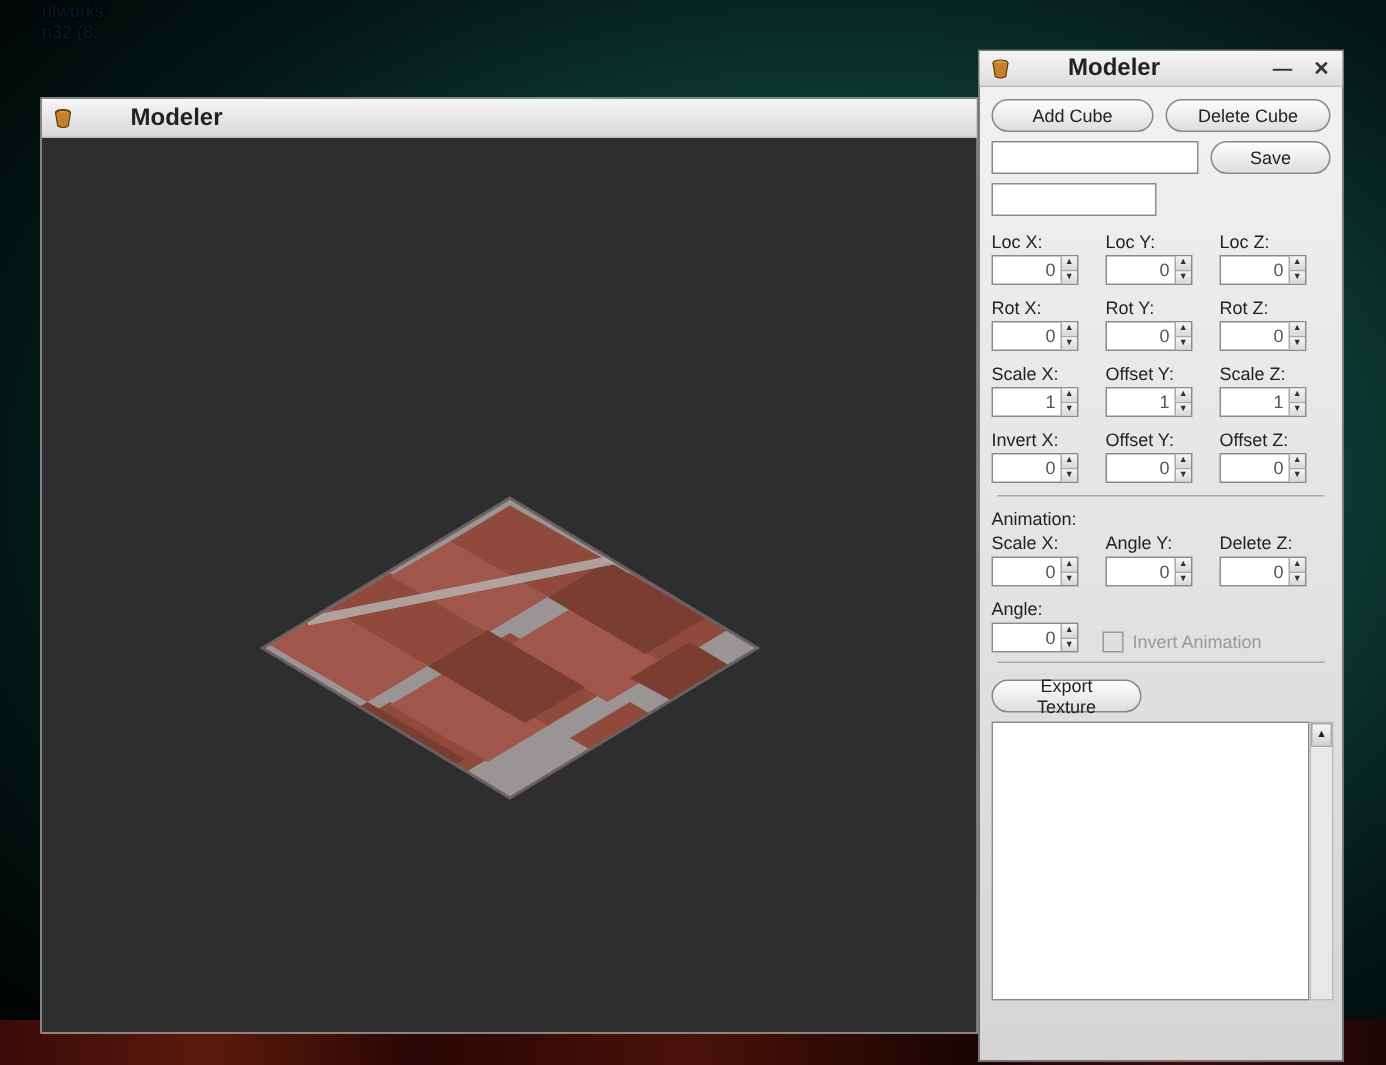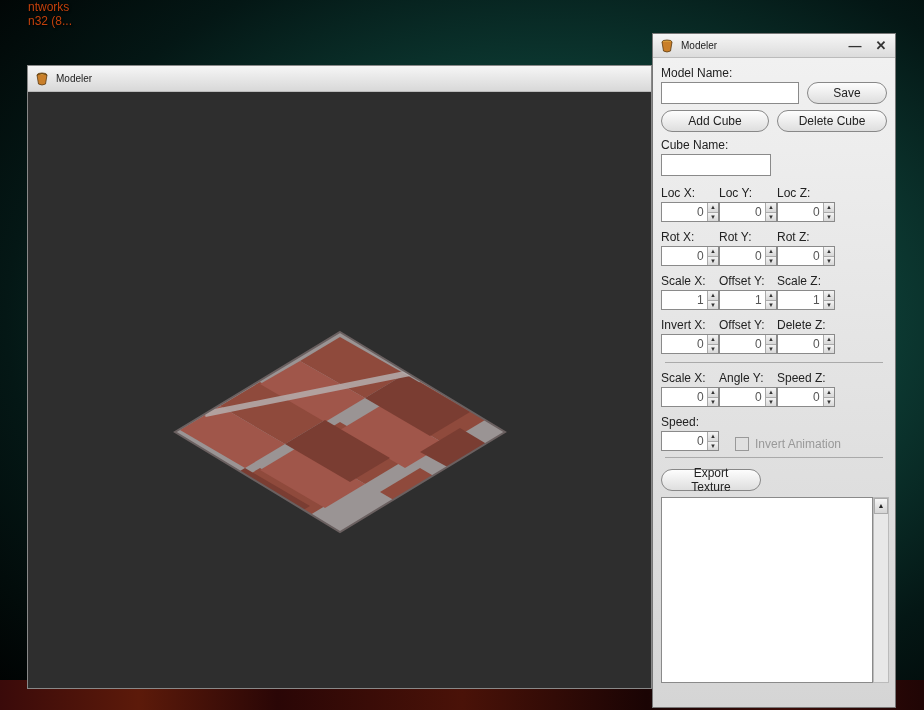--- a/index.html
+++ b/index.html
@@ -1,27 +1,27 @@
 <!DOCTYPE html>
 <html><head>
 <meta charset="utf-8">
 <style>
   * { box-sizing: border-box; margin: 0; padding: 0; font-family: Arial, sans-serif; }
   body { width: 924px; height: 710px; background: radial-gradient(ellipse at 60% 45%, #1a6b5f 0%, #0d3d35 40%, #041715 70%, #000 100%); overflow: hidden; position: relative; }
   
-  .desktop-text { position: absolute; left: 28px; top: 0; color: #c2410c; font-size: 12px; text-shadow: 1px 1px 2px #000; }
+  .desktop-text { position: absolute; left: 28px; top: 0; color: #0f172a; font-size: 12px; text-shadow: 1px 1px 2px #000; }
   .desktop-text span { display: block; line-height: 14px; }
 
   .bottom-band { position: absolute; left: 0; bottom: 0; width: 924px; height: 30px; background: linear-gradient(90deg, #3a0a0a, #5c1a0a 15%, #2a0606 30%, #4a1208 50%, #1a0404 70%, #3d0d08 85%, #200505 100%); }
 
   
   .viewport-window { position: absolute; left: 27px; top: 65px; width: 625px; height: 624px; border: 1px solid #888; background: #e8e8e8; }
   .viewport-titlebar { height: 26px; background: linear-gradient(#f6f6f6, #d8d8d8); display: flex; align-items: center; padding: 0 6px; gap: 6px; border-bottom: 1px solid #bbb; }
   .bucket-icon { width: 16px; height: 16px; }
-  .titlebar-label { font-size: 10px; font-weight: normal; color: #222; }
+  .titlebar-label { font-size: 16px; font-weight: bold; color: #222; margin-left: 31px; }
   .viewport-canvas { width: 100%; height: calc(100% - 26px); background: #2e2e2e; position: relative; }
 
   
   .brick-tile { position: absolute; left: 50%; top: 57%; transform: translate(-50%, -50%); width: 350px; height: 220px; }
   .brick-tile svg { width: 100%; height: 100%; }
 
   
   .panel-window { position: absolute; left: 652px; top: 33px; width: 244px; height: 675px; border: 1px solid #777; background: linear-gradient(#f2f2f2, #d5d5d5); }
   .panel-titlebar { height: 24px; background: linear-gradient(#f6f6f6, #dcdcdc); display: flex; align-items: center; padding: 0 6px; gap: 6px; border-bottom: 1px solid #bbb; }
   .titlebar-spacer { flex: 1; }
@@ -32,21 +32,21 @@
   .row { display: flex; align-items: center; gap: 8px; margin-bottom: 6px; }
   .label { font-size: 12px; color: #222; margin-bottom: 2px; display: block; }
   .text-input { width: 138px; height: 22px; border: 1px solid #8a8a8a; background: #fff; padding: 2px 4px; font-size: 12px; }
   .text-input.small { width: 110px; }
   .btn { height: 22px; border: 1px solid #888; border-radius: 11px; background: linear-gradient(#fdfdfd, #dedede); font-size: 12px; color: #222; cursor: default; padding: 0 12px; display: inline-flex; align-items: center; justify-content: center; }
   .btn.w1 { width: 80px; }
   .btn.w2 { width: 108px; }
   .btn.w3 { width: 110px; }
   .btn.w4 { width: 100px; }
 
-  .triple { display: flex; gap: 0; margin-bottom: 8px; }
+  .triple { display: flex; gap: 18px; margin-bottom: 8px; }
   .field { display: flex; flex-direction: column; width: 58px; }
   .field .label { font-size: 12px; white-space: nowrap; }
   .spinner { display: flex; height: 20px; border: 1px solid #8a8a8a; background: #fff; }
   .spinner input { width: 100%; border: none; text-align: right; padding-right: 3px; font-size: 12px; color: #555; background: transparent; }
   .spin-btns { width: 14px; display: flex; flex-direction: column; border-left: 1px solid #aaa; }
   .spin-btns div { flex: 1; background: linear-gradient(#f4f4f4, #d8d8d8); display: flex; align-items: center; justify-content: center; font-size: 6px; color: #333; }
   .spin-btns div:first-child { border-bottom: 1px solid #aaa; }
 
   .sep { border: none; border-top: 1px solid #aaa; margin: 6px 4px 8px 4px; }
 
@@ -126,31 +126,29 @@
       <ellipse cx="8" cy="4" rx="5" ry="2" fill="#d89a3a" stroke="#5a3a10" stroke-width="0.8"></ellipse>
       <path d="M3 4 L4.5 13 Q8 15 11.5 13 L13 4" fill="#c97f2a" stroke="#5a3a10" stroke-width="0.8"></path>
     </svg>
     <span class="titlebar-label">Modeler</span>
     <div class="titlebar-spacer"></div>
     <div class="win-btn">—</div>
     <div class="win-btn">✕</div>
   </div>
 
   <div class="panel-body">
-    <span class="label">Model Name:</span>
+    <div class="row">
+      <button class="btn w2">Add Cube</button>
+      <button class="btn w3">Delete Cube</button>
+    </div>
     <div class="row">
       <input class="text-input" value="" style="">
       <button class="btn w1">Save</button>
     </div>
-    <div class="row">
-      <button class="btn w2">Add Cube</button>
-      <button class="btn w3">Delete Cube</button>
-    </div>
-
-    <span class="label">Cube Name:</span>
+
     <input class="text-input small" style="margin-bottom: 10px;" value="">
 
     
     <div class="triple">
       <div class="field">
           <span class="label">Loc X:</span>
           <div class="spinner">
             <input value="0" style="">
             <div class="spin-btns">
               <div>▲</div>
@@ -261,69 +259,70 @@
           <span class="label">Offset Y:</span>
           <div class="spinner">
             <input value="0" style="">
             <div class="spin-btns">
               <div>▲</div>
               <div>▼</div>
             </div>
           </div>
         </div>
       <div class="field">
+          <span class="label">Offset Z:</span>
+          <div class="spinner">
+            <input value="0" style="">
+            <div class="spin-btns">
+              <div>▲</div>
+              <div>▼</div>
+            </div>
+          </div>
+        </div>
+    </div>
+
+    <hr class="sep">
+
+    <span class="label">Animation:</span>
+    <div class="triple">
+      <div class="field">
+          <span class="label">Scale X:</span>
+          <div class="spinner">
+            <input value="0" style="">
+            <div class="spin-btns">
+              <div>▲</div>
+              <div>▼</div>
+            </div>
+          </div>
+        </div>
+      <div class="field">
+          <span class="label">Angle Y:</span>
+          <div class="spinner">
+            <input value="0" style="">
+            <div class="spin-btns">
+              <div>▲</div>
+              <div>▼</div>
+            </div>
+          </div>
+        </div>
+      <div class="field">
           <span class="label">Delete Z:</span>
           <div class="spinner">
             <input value="0" style="">
             <div class="spin-btns">
               <div>▲</div>
               <div>▼</div>
             </div>
           </div>
         </div>
     </div>
 
-    <hr class="sep">
-
-    <div class="triple">
-      <div class="field">
-          <span class="label">Scale X:</span>
-          <div class="spinner">
-            <input value="0" style="">
-            <div class="spin-btns">
-              <div>▲</div>
-              <div>▼</div>
-            </div>
-          </div>
-        </div>
-      <div class="field">
-          <span class="label">Angle Y:</span>
-          <div class="spinner">
-            <input value="0" style="">
-            <div class="spin-btns">
-              <div>▲</div>
-              <div>▼</div>
-            </div>
-          </div>
-        </div>
-      <div class="field">
-          <span class="label">Speed Z:</span>
-          <div class="spinner">
-            <input value="0" style="">
-            <div class="spin-btns">
-              <div>▲</div>
-              <div>▼</div>
-            </div>
-          </div>
-        </div>
-    </div>
-
     <div class="row" style="align-items:flex-end;">
       <div class="field">
-        <span class="label">Speed:</span>
+        <span class="label">Angle:</span>
         <div class="spinner">
             <input value="0" style="">
             <div class="spin-btns">
               <div>▲</div>
               <div>▼</div>
             </div>
           </div>
       </div>
       <div class="checkbox-row">
         <div class="checkbox"></div>

